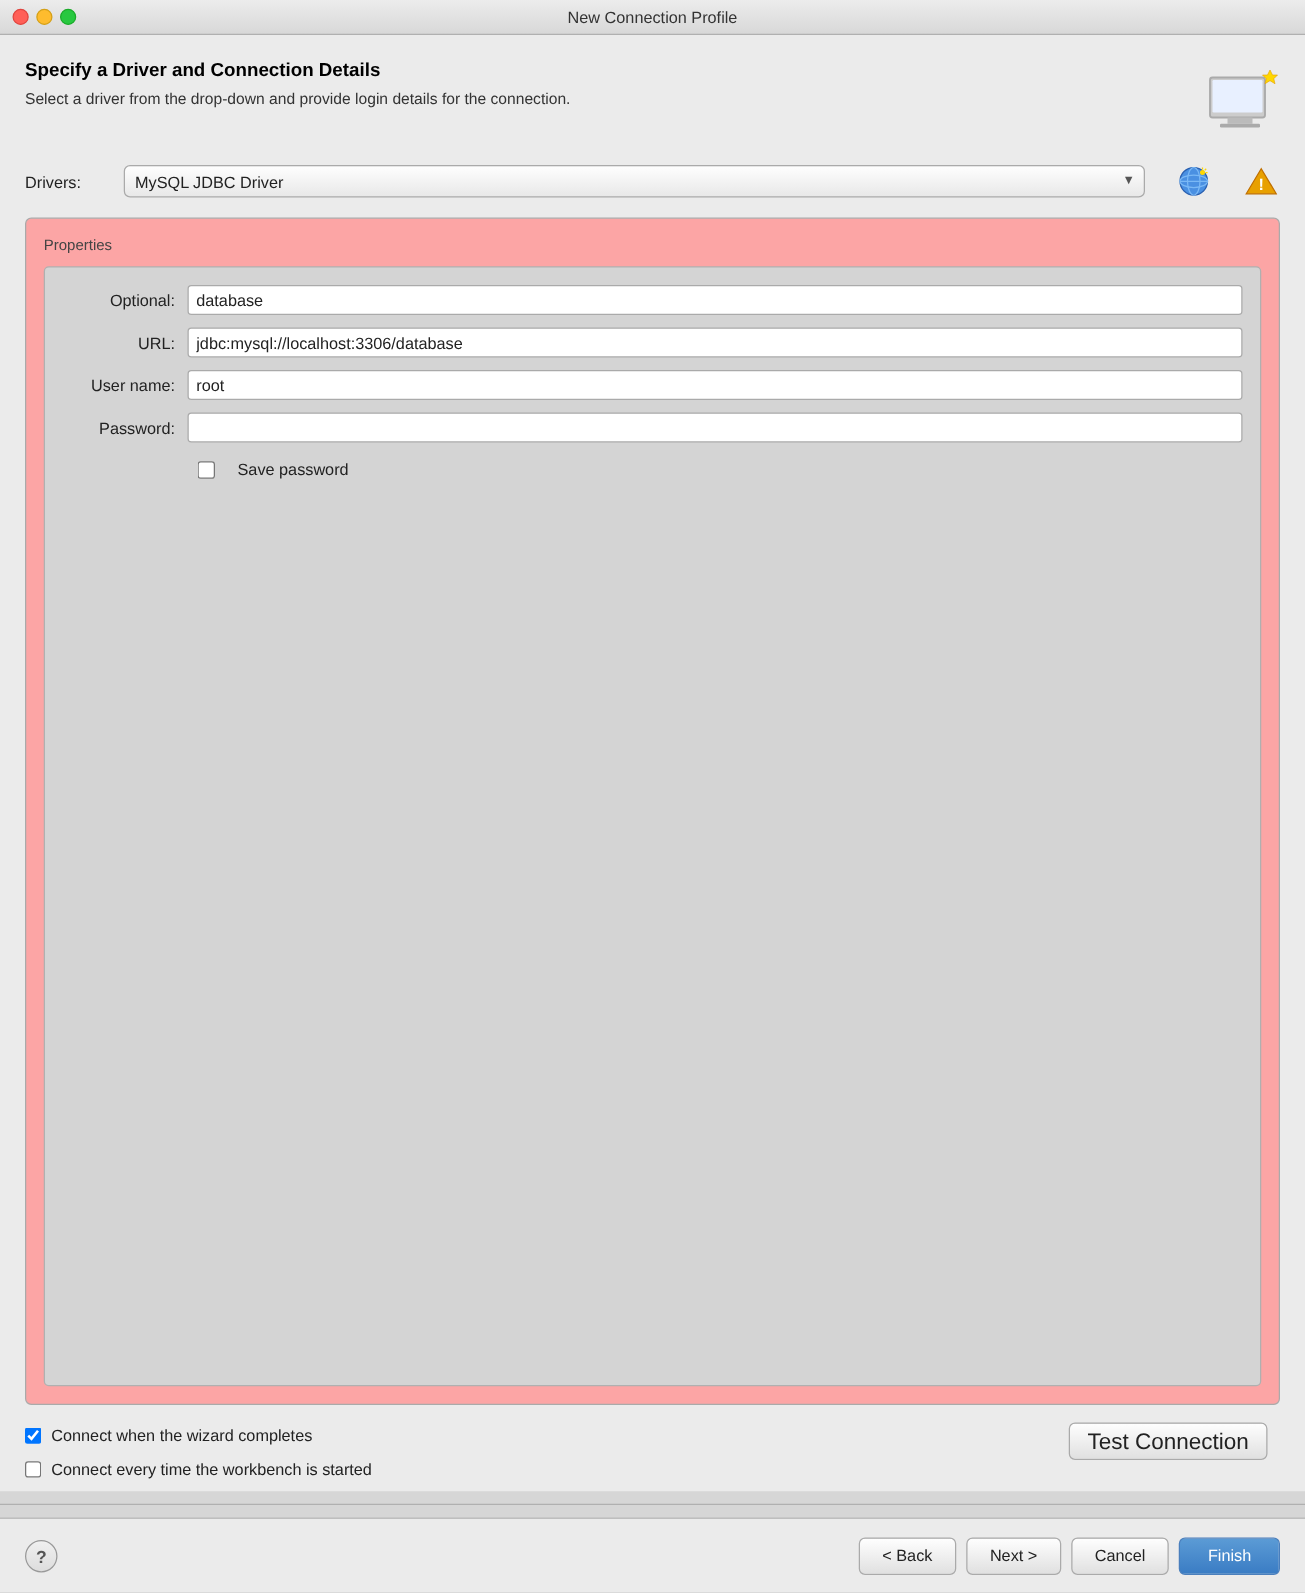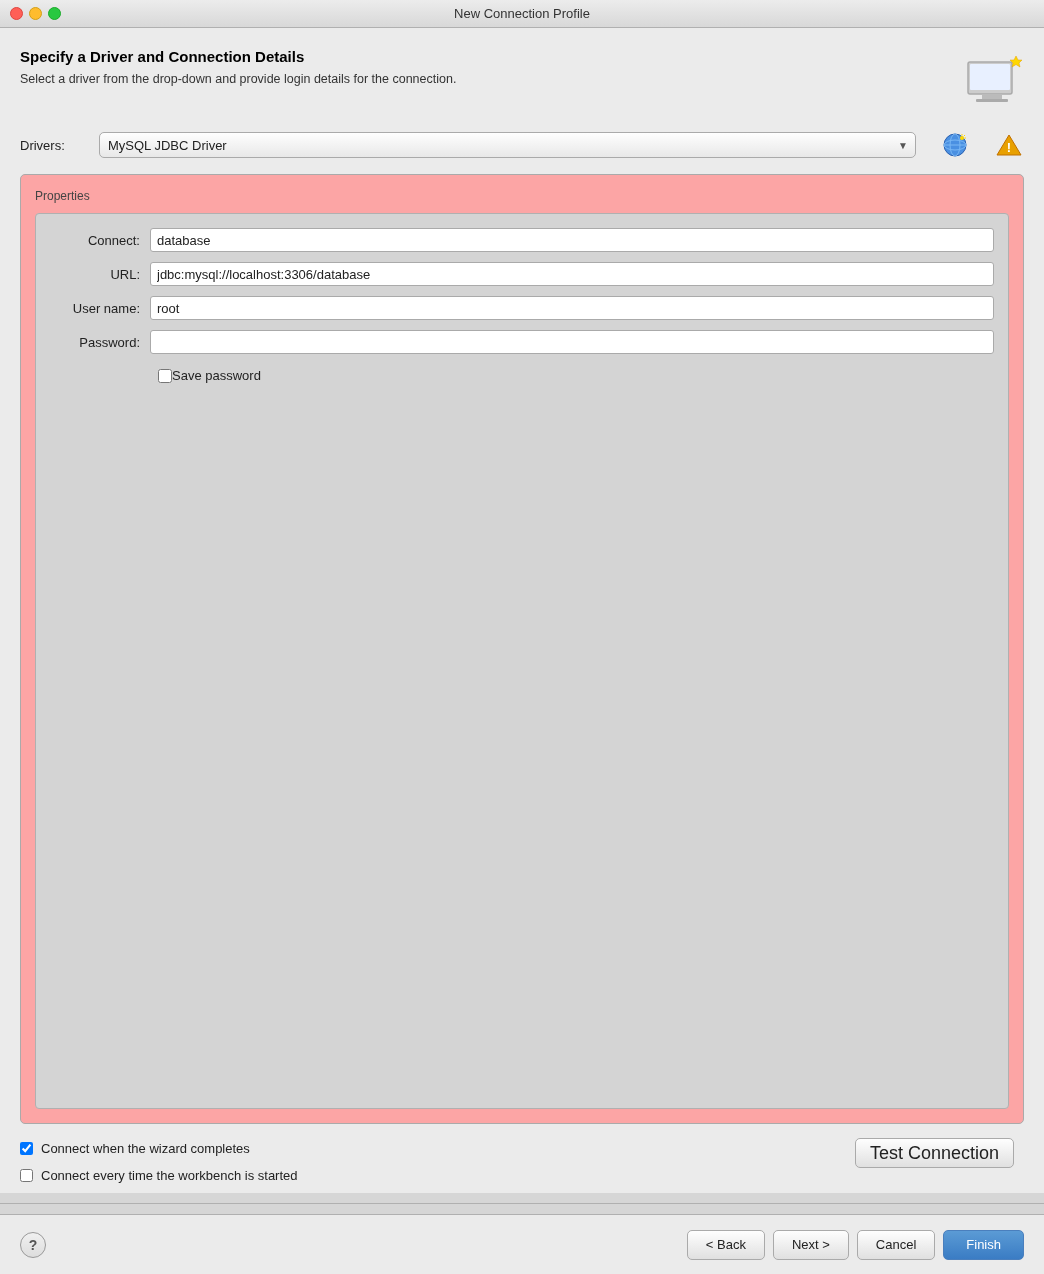--- a/index.html
+++ b/index.html
@@ -232,21 +232,21 @@
       padding: 0 6px;
       font-size: 13px;
       background: #fff;
       color: #222;
     }
 
     
     .checkbox-row {
       display: flex;
       align-items: center;
-      gap: 0;
+      gap: 18px;
       margin-top: 4px;
       margin-left: 0;
     }
 
     .checkbox-row input[type="checkbox"] {
       width: 14px;
       height: 14px;
       cursor: pointer;
     }
 
@@ -412,21 +412,21 @@
     </div>
   </div>
 
   <div class="properties-panel">
     <span class="properties-label">Properties</span>
 
     <div class="properties-inner">
 
 
       <div class="form-row">
-        <label class="form-label">Connect:</label>
+        <label class="form-label">Optional:</label>
         <input class="form-input" type="text" value="database" style="">
       </div>
 
       <div class="form-row">
         <label class="form-label">URL:</label>
         <input class="form-input" type="text" value="jdbc:mysql://localhost:3306/database" style="">
       </div>
 
       <div class="form-row">
         <label class="form-label">User name:</label>

